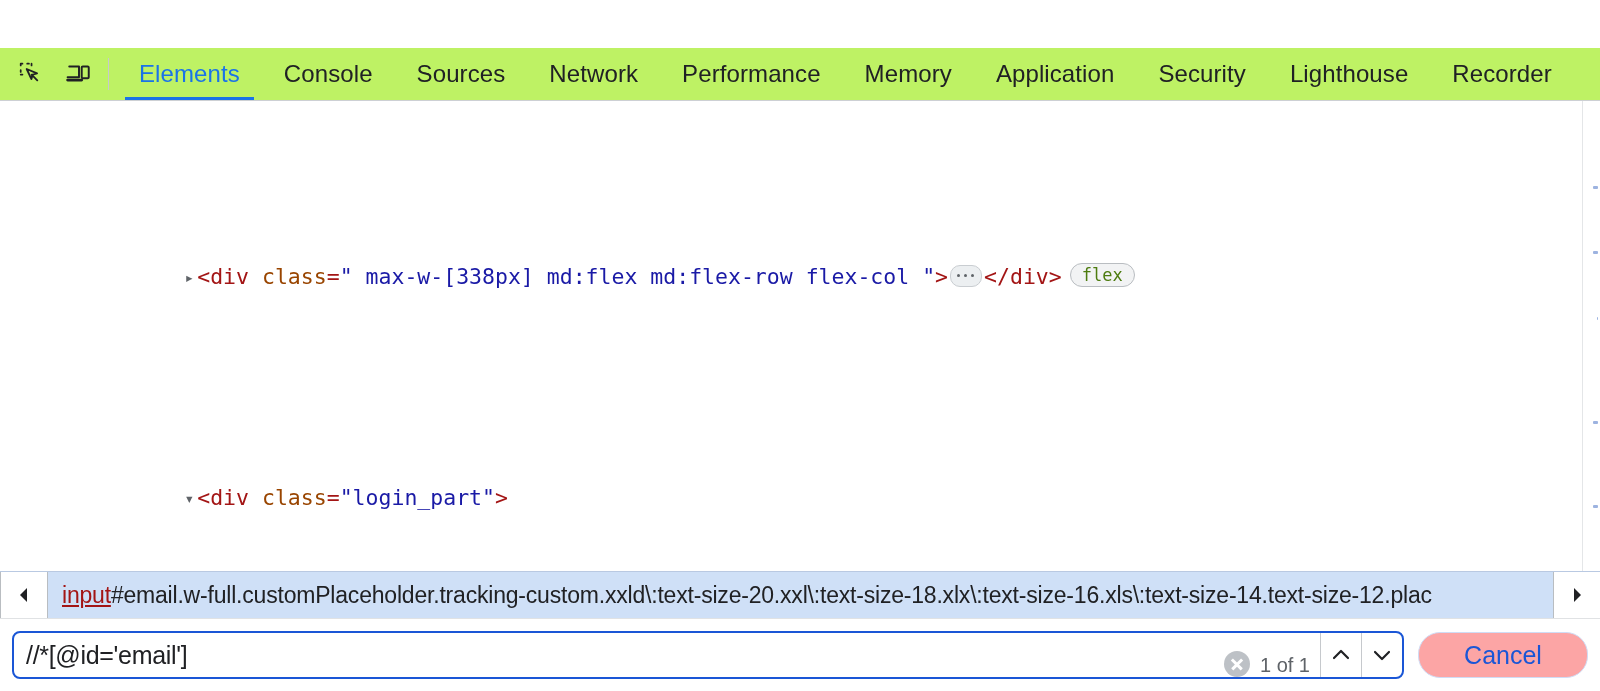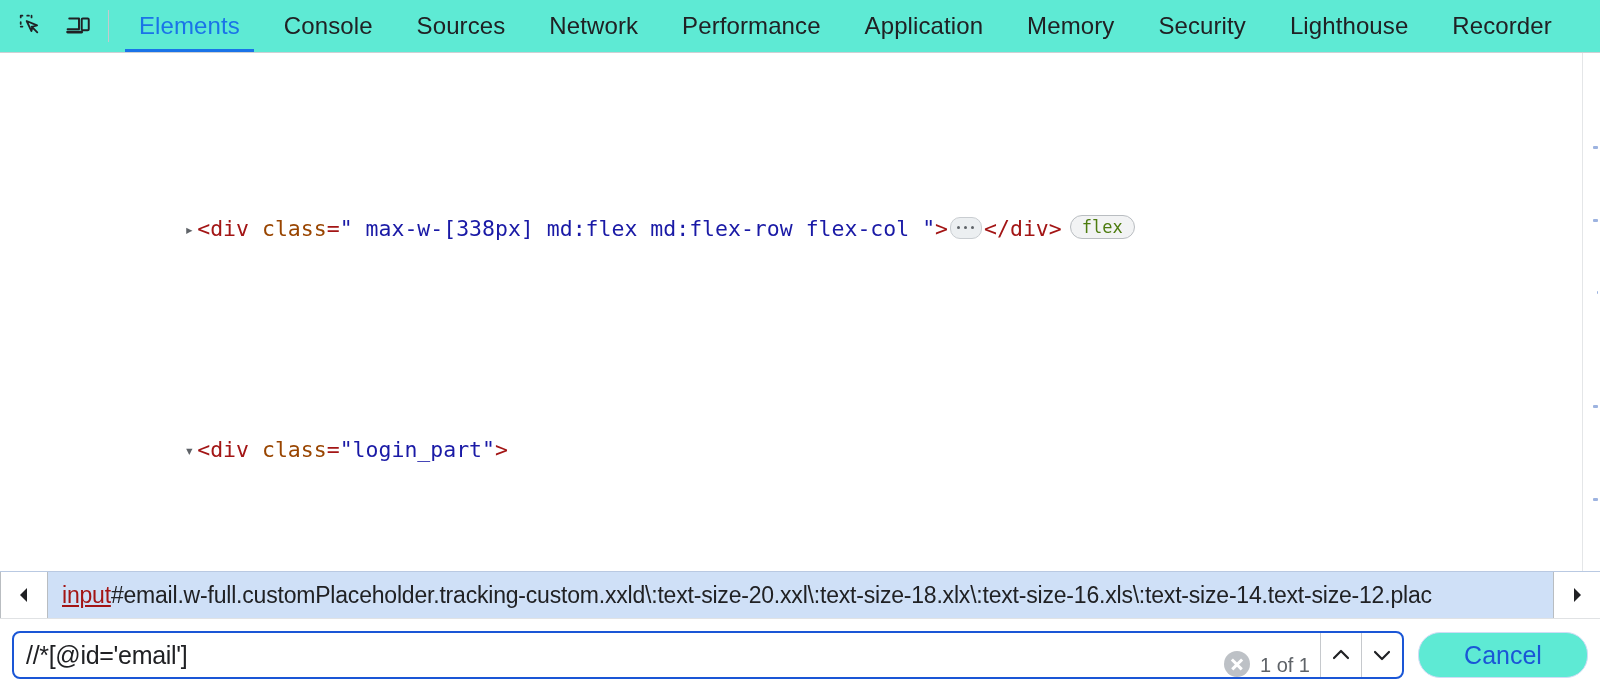--- a/index.html
+++ b/index.html
@@ -15,26 +15,27 @@
     width: 1600px; height: 691px;
     display: flex;
     flex-direction: column;
     background: #ffffff;
   }
 
   
   .tabbar {
     height: 52px;
     flex: 0 0 52px;
-    background: #5eead4;
+    background: #bef264;
     display: flex;
     align-items: stretch;
     border-bottom: 1px solid #cdd0d4;
     position: relative;
     overflow: hidden;
+    margin-top: 48px;
   }
   .tb-icons {
     display: flex;
     align-items: center;
     padding-left: 12px;
     gap: 10px;
   }
   .tb-btn {
     width: 38px; height: 38px;
     display: flex; align-items: center; justify-content: center;
@@ -275,21 +276,21 @@
     border-left: 1px solid #c6c9cd;
     cursor: pointer;
     color: #202124;
   }
   .cancel-btn {
     flex: 0 0 auto;
     height: 44px;
     min-width: 168px;
     border: 1.5px solid #cfdcf5;
     border-radius: 22px;
-    background: #5eead4;
+    background: #fca5a5;
     color: #1a56d6;
     font-size: 25px;
     font-family: "Liberation Sans", sans-serif;
     display: flex; align-items: center; justify-content: center;
     cursor: pointer;
   }
 </style>
 </head>
 <body>
 
@@ -323,24 +324,24 @@
       <div class="tab">
           <span>Sources</span>
         </div>
       <div class="tab">
           <span>Network</span>
         </div>
       <div class="tab">
           <span>Performance</span>
         </div>
       <div class="tab">
+          <span>Memory</span>
+        </div>
+      <div class="tab">
           <span>Application</span>
-        </div>
-      <div class="tab">
-          <span>Memory</span>
         </div>
       <div class="tab">
           <span>Security</span>
         </div>
       <div class="tab">
           <span>Lighthouse</span>
         </div>
       <div class="tab">
           <span>Recorder</span>
         </div>

